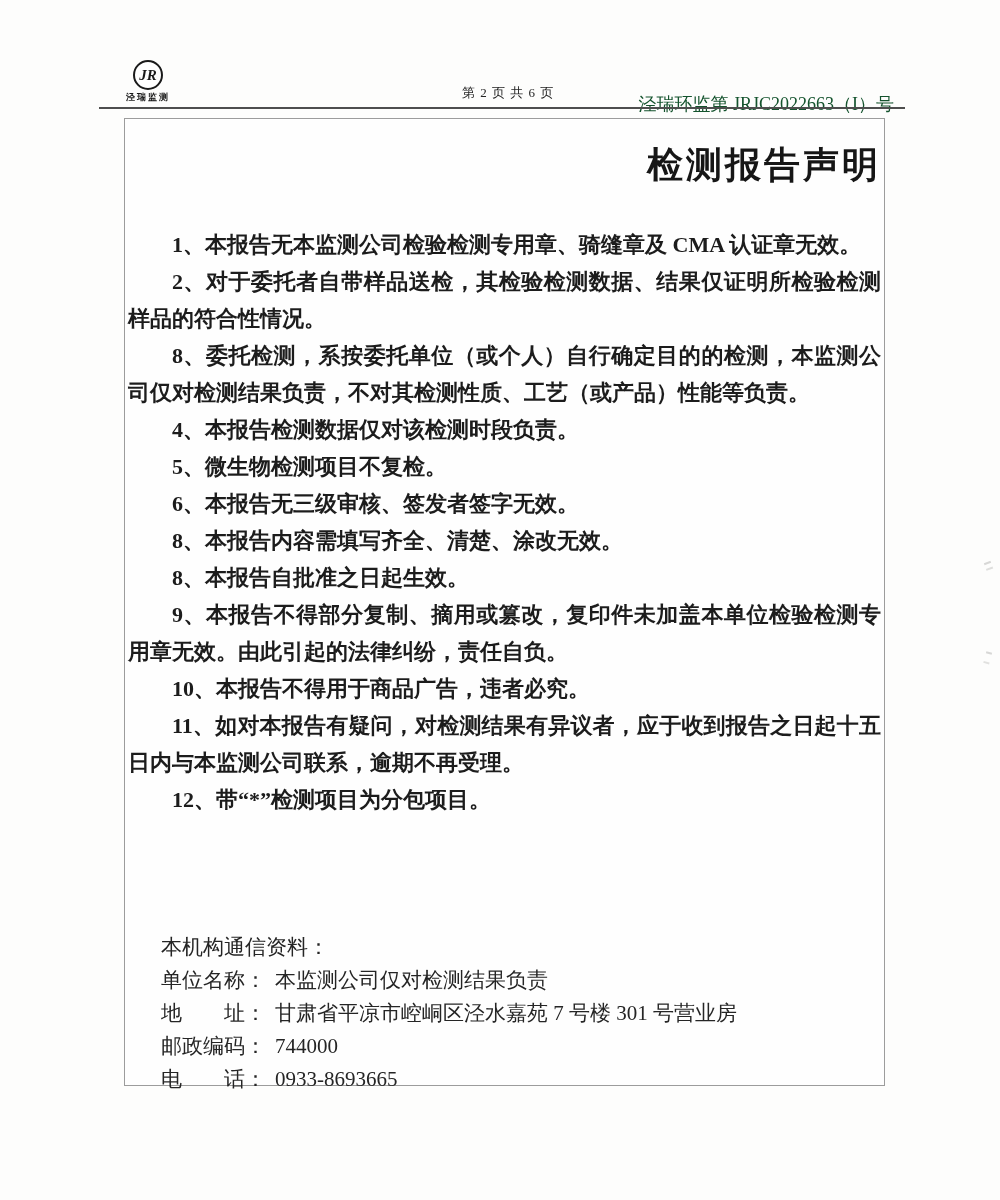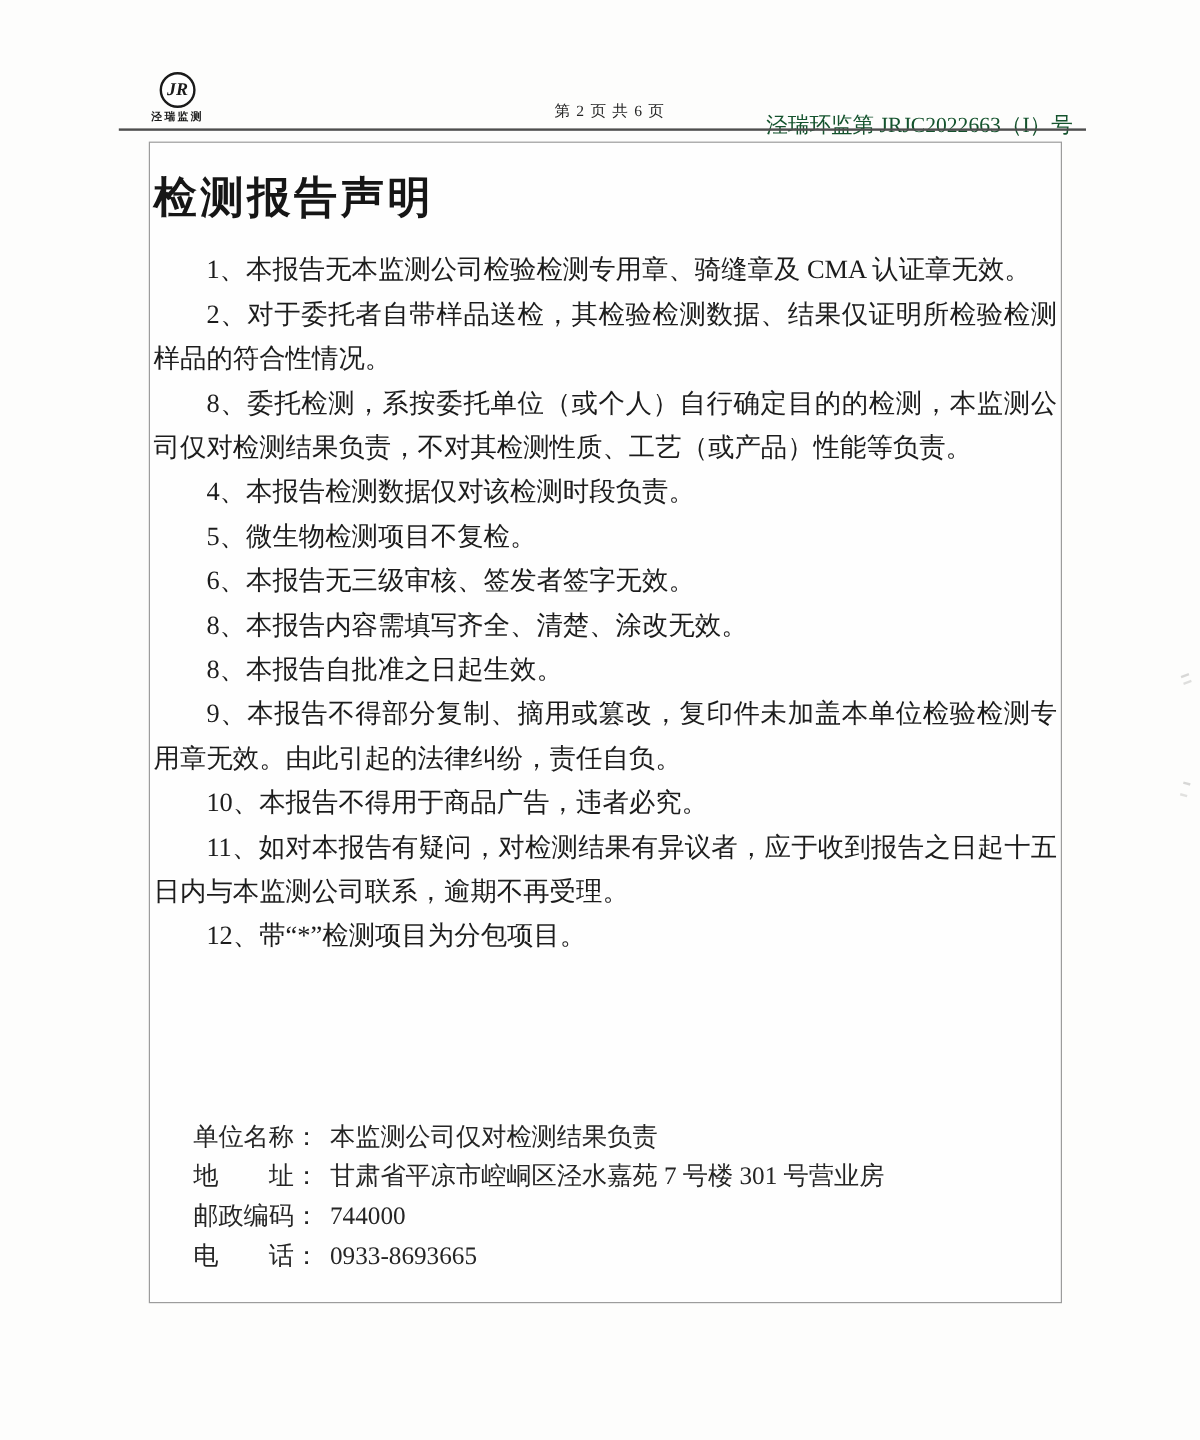--- a/index.html
+++ b/index.html
@@ -48,29 +48,30 @@
   
   .statement-box {
     position: absolute; left: 124px; top: 118px;
     width: 761px; height: 968px;
     border: 1px solid #9c9c9c;
     background: #fefefe;
     padding: 0 3px;
   }
   .statement-title {
     margin-top: 22px;
-    text-align: left;
+    text-align: right;
     font-family: "Liberation Sans", "DejaVu Sans", sans-serif;
     font-weight: 700; font-size: 36px; letter-spacing: 3px; color: #161616;
   }
   .statement-items {
-    margin-top: 16px;
+    margin-top: 36px;
     font-size: 22px; line-height: 37px;
     text-align: justify;
     color: #1c1c1c;
+    font-weight: bold;
   }
   .statement-items p {
     text-indent: 2em;
     margin: 0;
   }
 
   
   .contact {
     position: absolute; left: 36px; top: 812px;
     font-size: 21px; line-height: 33px; color: #252525;
@@ -112,20 +113,21 @@
     <p>6、本报告无三级审核、签发者签字无效。</p>
     <p>8、本报告内容需填写齐全、清楚、涂改无效。</p>
     <p>8、本报告自批准之日起生效。</p>
     <p>9、本报告不得部分复制、摘用或篡改，复印件未加盖本单位检验检测专用章无效。由此引起的法律纠纷，责任自负。</p>
     <p>10、本报告不得用于商品广告，违者必究。</p>
     <p>11、如对本报告有疑问，对检测结果有异议者，应于收到报告之日起十五日内与本监测公司联系，逾期不再受理。</p>
     <p>12、带“*”检测项目为分包项目。</p>
   </div>
 
   <div class="contact">
+    <div>本机构通信资料：</div>
     <div class="contact-row">
       <span class="contact-label">单位名称：</span><span class="contact-value">本监测公司仅对检测结果负责</span>
     </div>
     <div class="contact-row">
       <span class="contact-label">地　　址：</span><span class="contact-value">甘肃省平凉市崆峒区泾水嘉苑 7 号楼 301 号营业房</span>
     </div>
     <div class="contact-row">
       <span class="contact-label">邮政编码：</span><span class="contact-value">744000</span>
     </div>
     <div class="contact-row">

